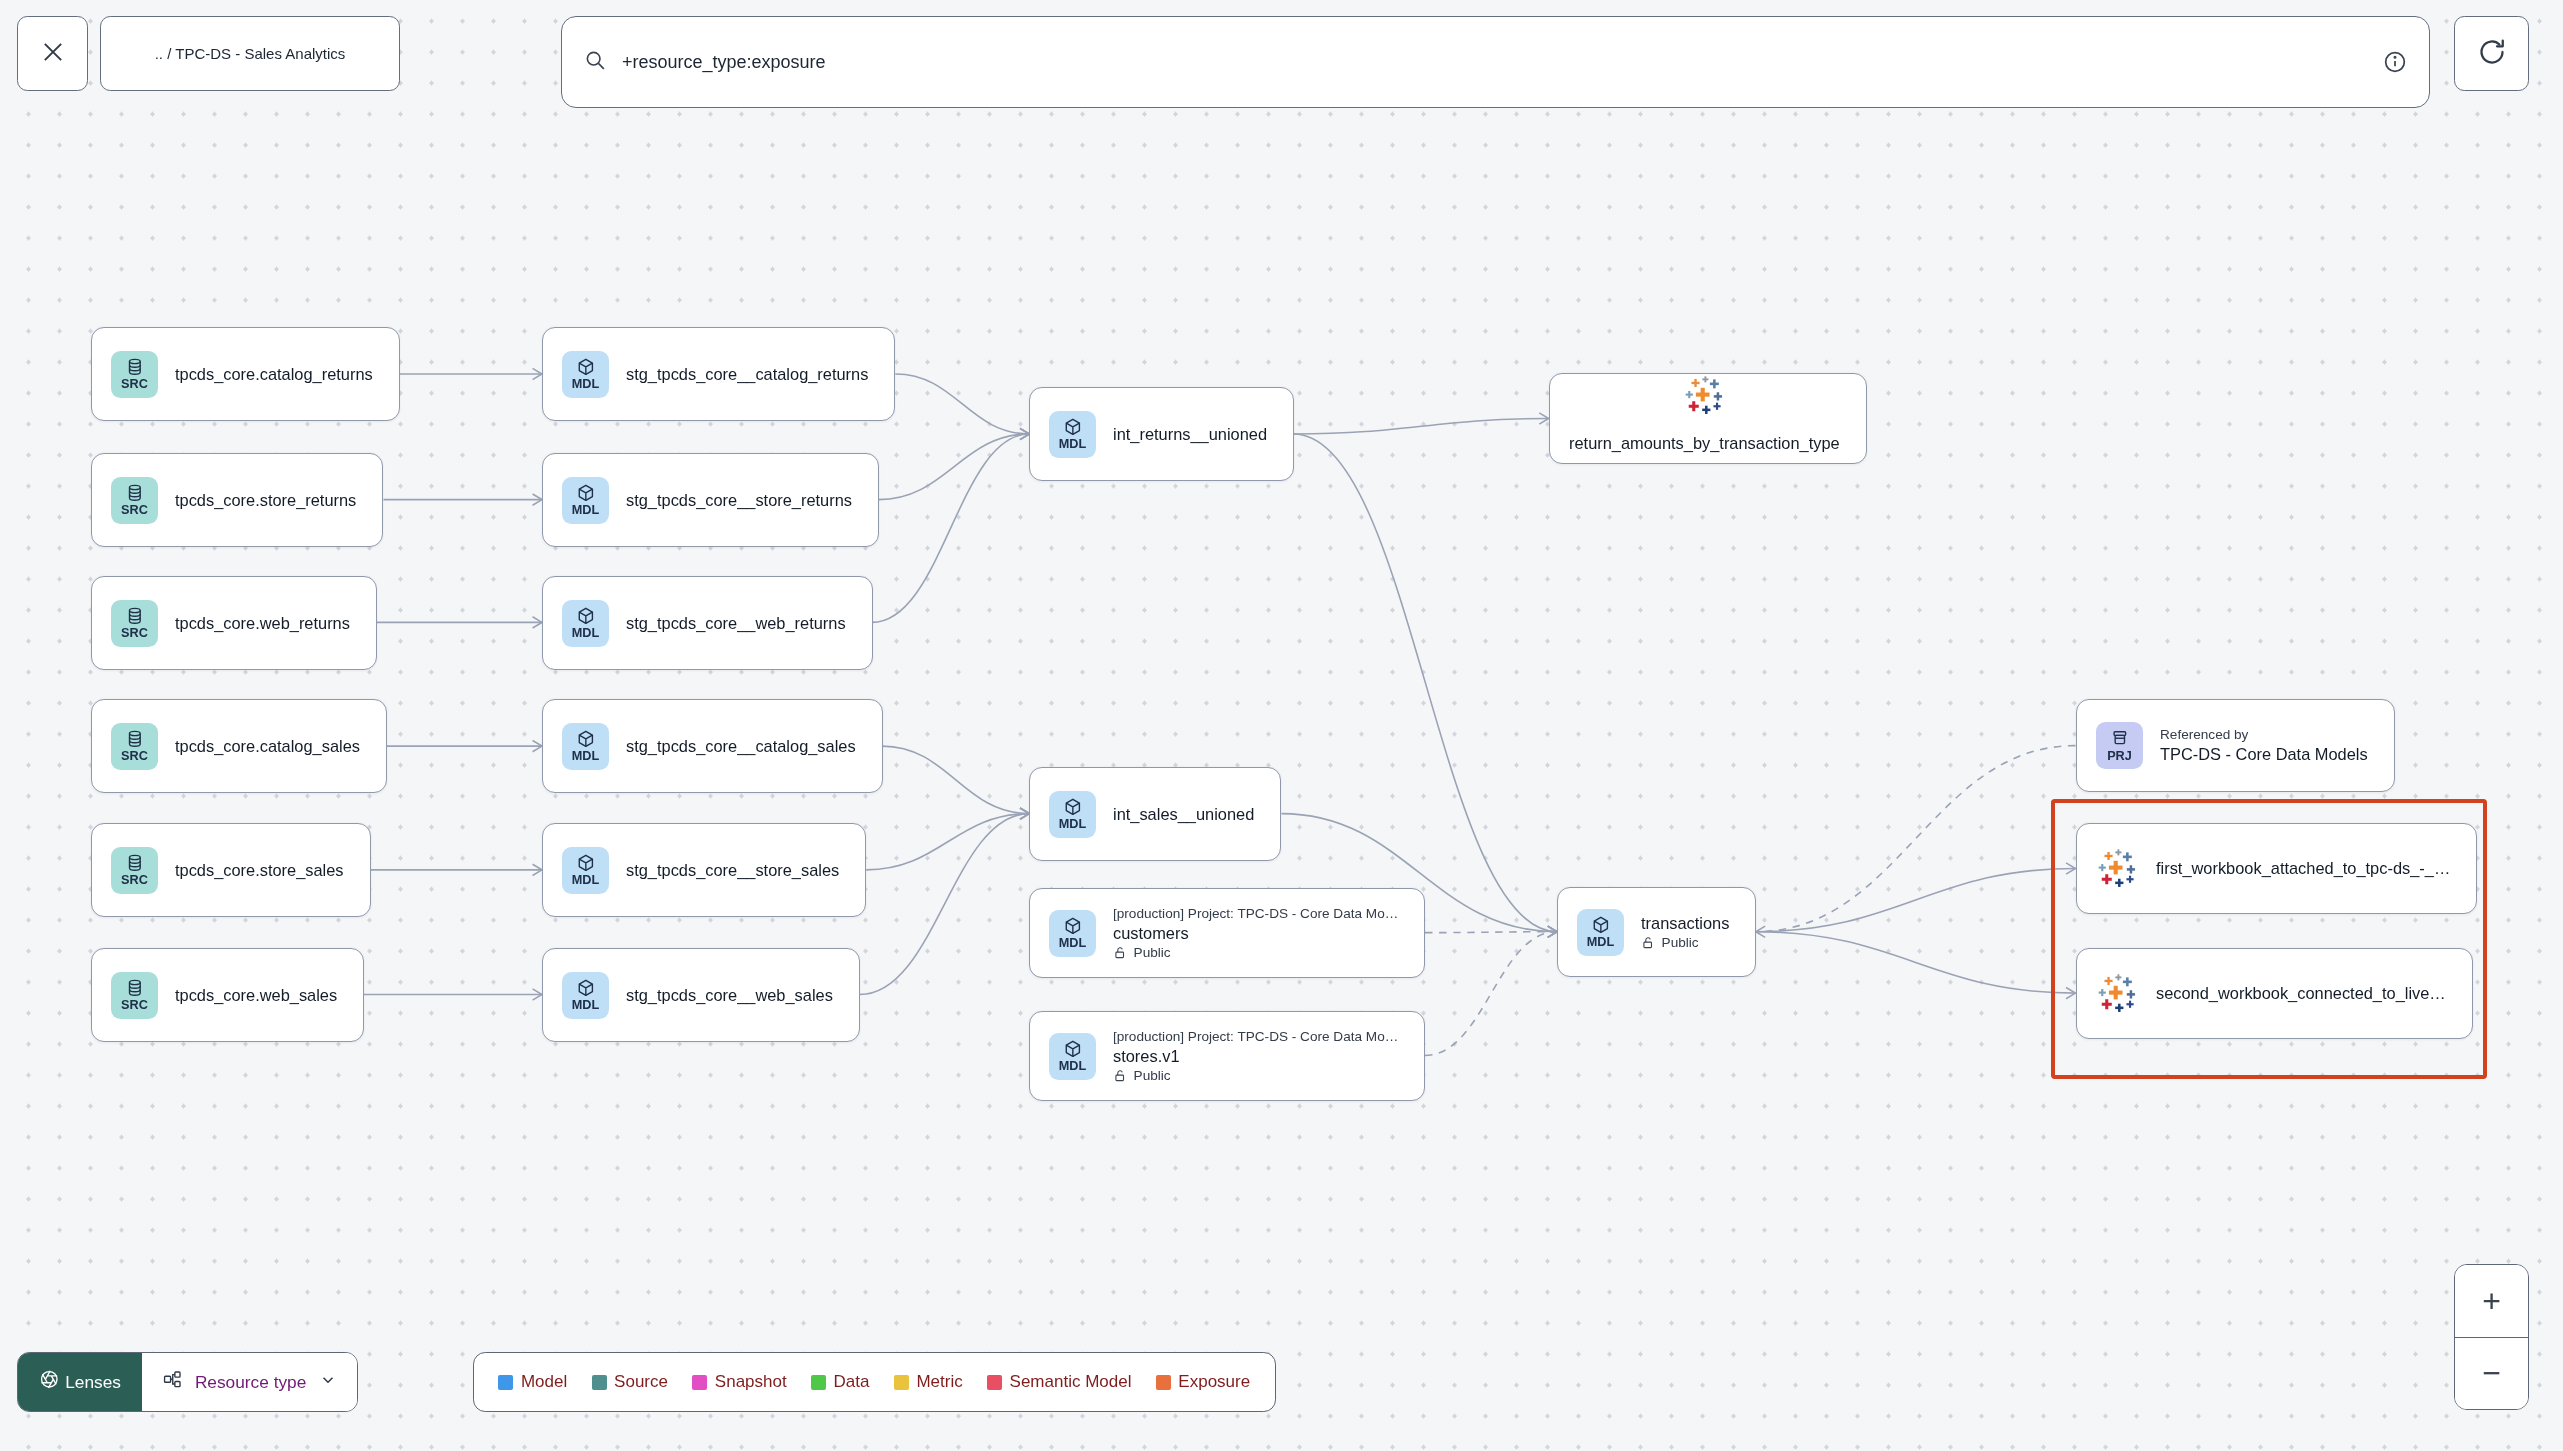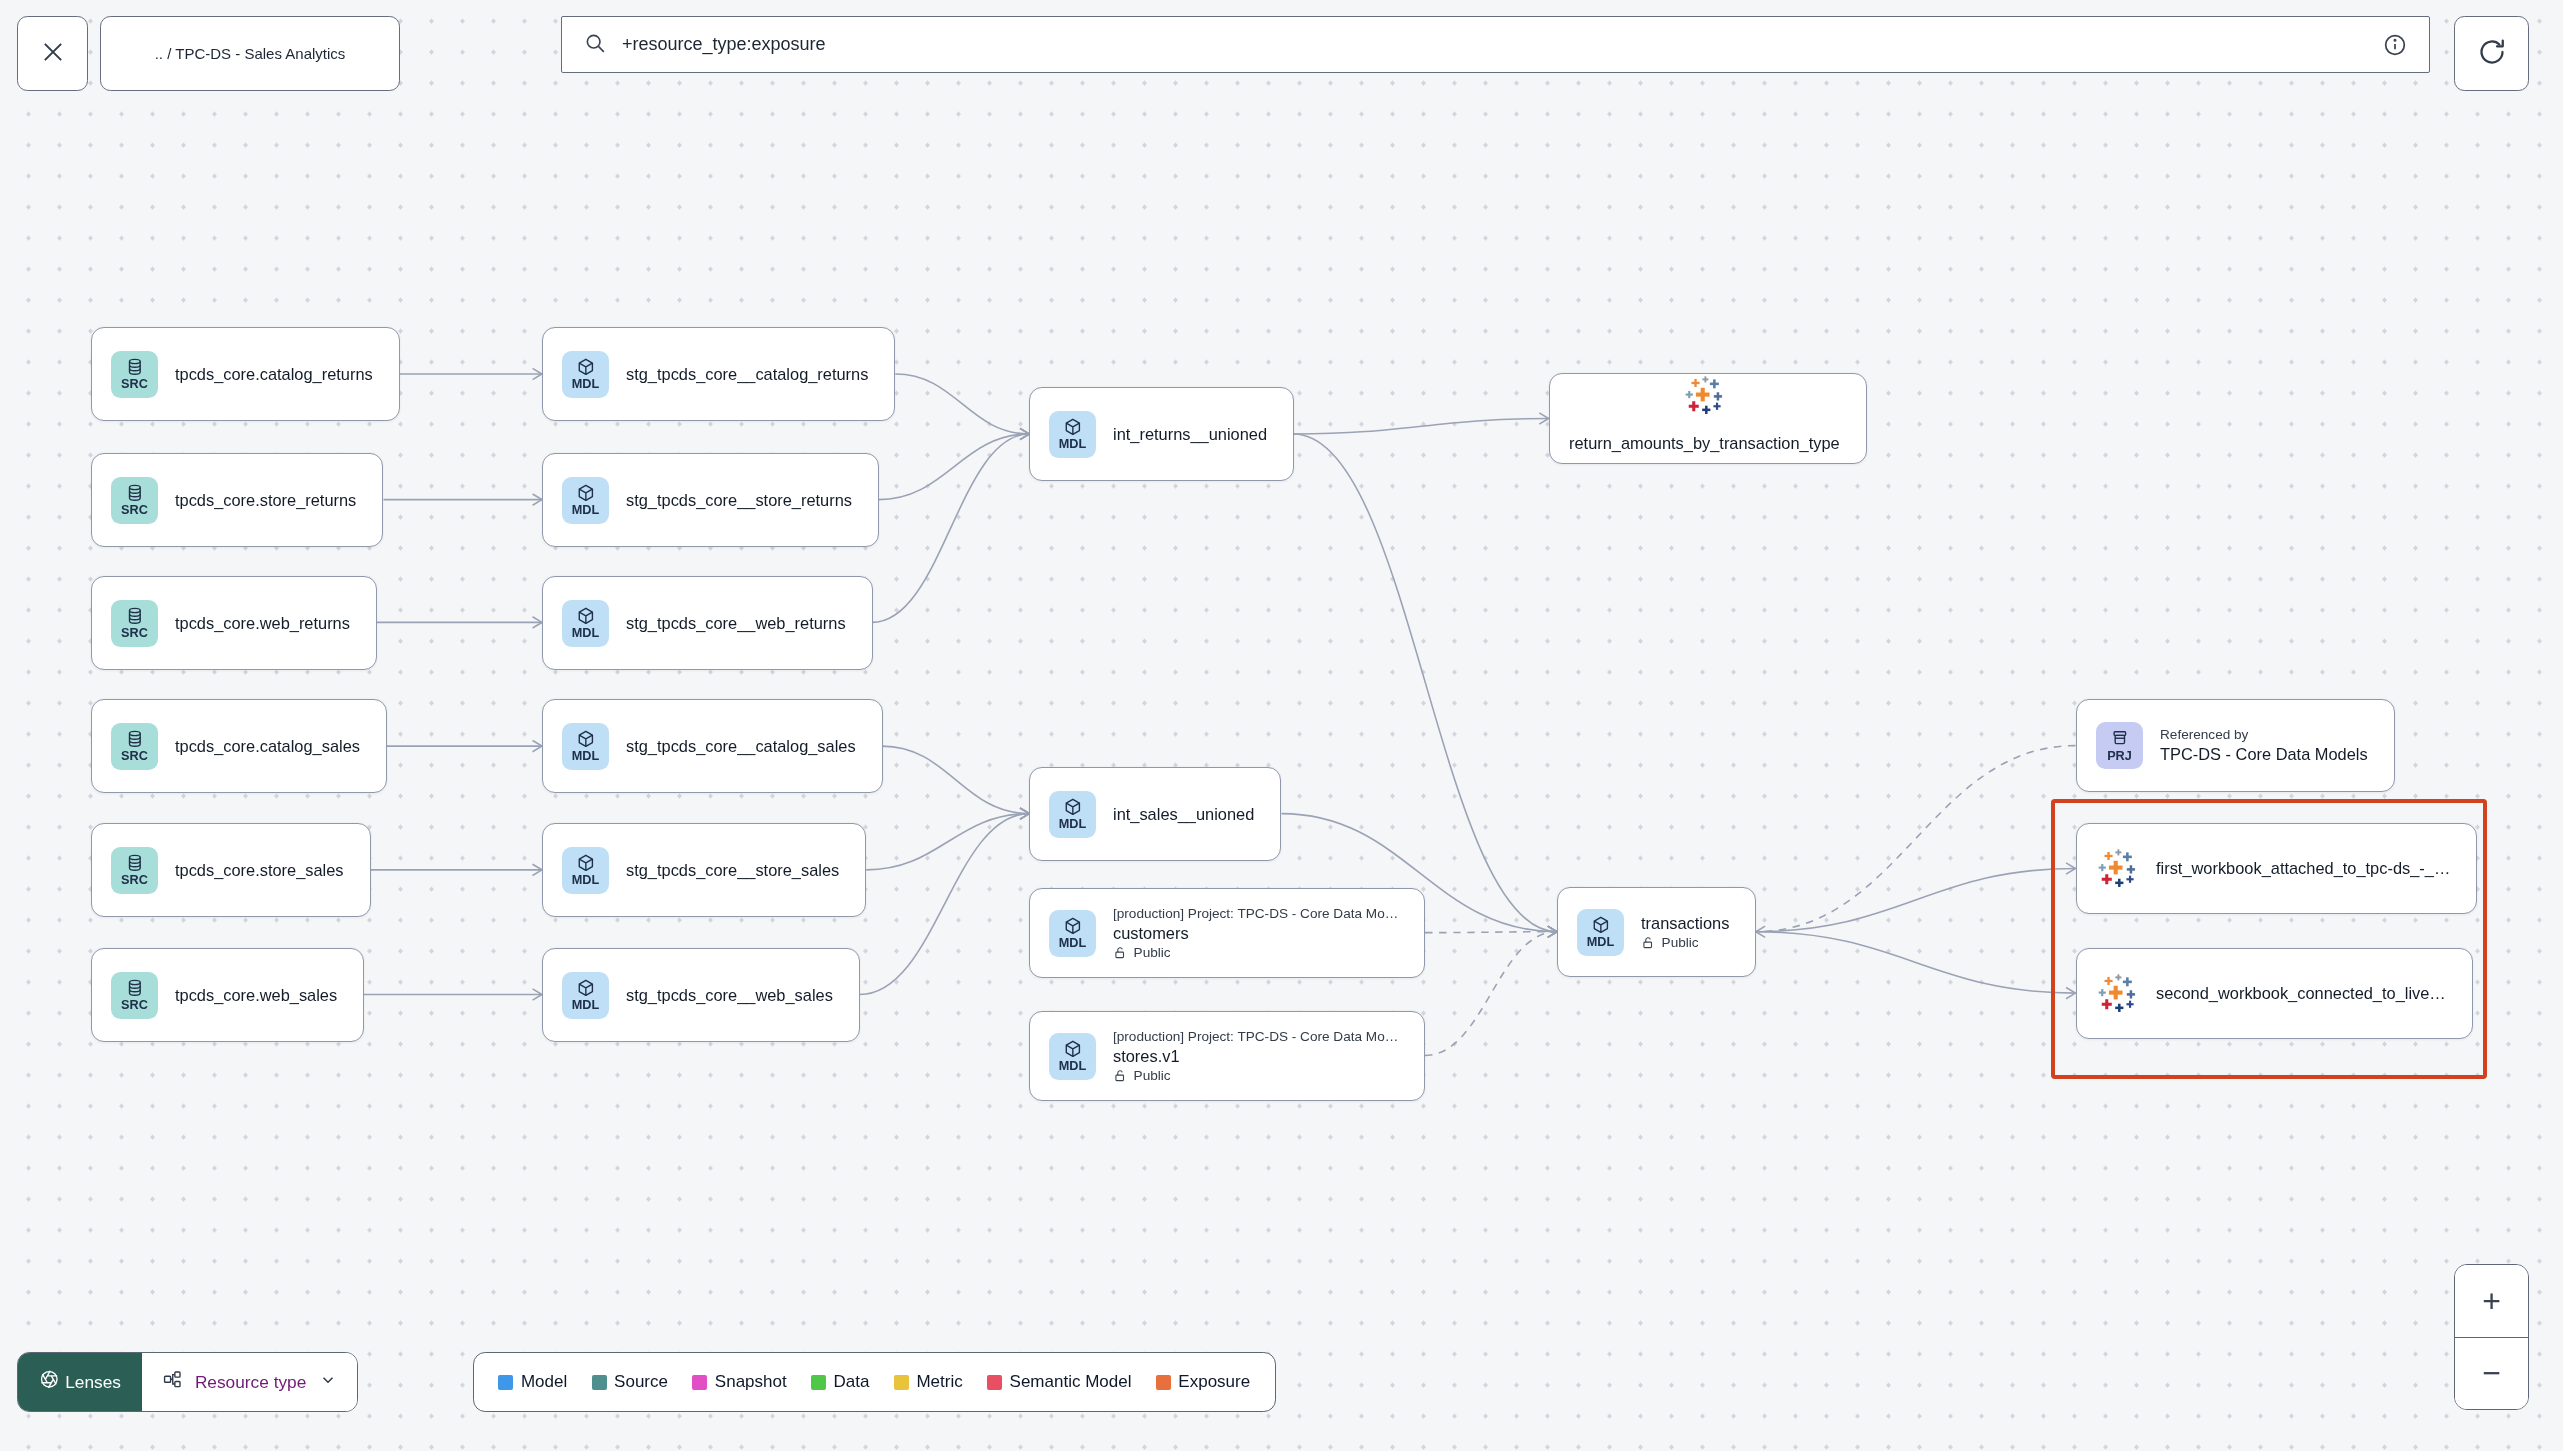--- a/index.html
+++ b/index.html
@@ -47,22 +47,22 @@
   #highlight-box{position:absolute;border:4.2px solid #d2421e;border-radius:3.7px;pointer-events:none;}
 
   
   .tb-btn{
     position:absolute;background:#fff;border:1.7px solid #636d7e;border-radius:10.3px;
     display:flex;align-items:center;justify-content:center;box-sizing:border-box;cursor:pointer;
   }
   #close-btn{left:17px;top:16px;width:71px;height:75px;}
   #breadcrumb-btn{left:100px;top:16px;width:300px;height:75px;font-size:15px;color:#1d2633;}
   #search-wrap{
-    position:absolute;left:561px;top:16px;width:1869px;height:57px;box-sizing:border-box;
-    background:#fff;border:1.7px solid #636d7e;border-radius:2px;
+    position:absolute;left:561px;top:16px;width:1869px;height:92px;box-sizing:border-box;
+    background:#fff;border:1.7px solid #636d7e;border-radius:15px;
     display:flex;align-items:center;gap:13px;padding:0 20.6px;
   }
   #search-input{
     flex:1;border:none;outline:none;font-size:18px;color:#1d2633;
     font-family:"Liberation Sans",sans-serif;background:transparent;
   }
   #info-btn{flex:none;cursor:pointer;display:flex;align-items:center;}
   #refresh-btn{left:2454px;top:16px;width:75px;height:75px;}
 
   
@@ -77,21 +77,21 @@
   }
   #resource-type-btn{
     display:flex;align-items:center;gap:12.2px;padding:0 20.6px;color:#701a75;
     font-size:17.3px;cursor:pointer;background:#fff;
   }
   #legend{
     position:absolute;left:473px;top:1352px;height:60px;box-sizing:border-box;
     display:flex;align-items:center;gap:24.4px;padding:0 24.4px;
     background:#fff;border:1.7px solid #5c6676;border-radius:12.2px;
   }
-  .legend-item{display:flex;align-items:center;gap:7.5px;font-size:17px;color:#0f172a;}
+  .legend-item{display:flex;align-items:center;gap:7.5px;font-size:17px;color:#7f1d1d;}
   .legend-chip{width:15px;height:15px;border-radius:1.9px;flex:none;}
 
   #zoom-stack{
     position:absolute;left:2454px;top:1264px;width:75px;box-sizing:border-box;
     background:#fff;border:1.9px solid #5c6676;border-radius:13px;overflow:hidden;
   }
   .zoom-btn{
     width:100%;height:72px;display:flex;align-items:center;justify-content:center;
     font-size:32px;color:#39424f;cursor:pointer;box-sizing:border-box;background:#fff;
   }

